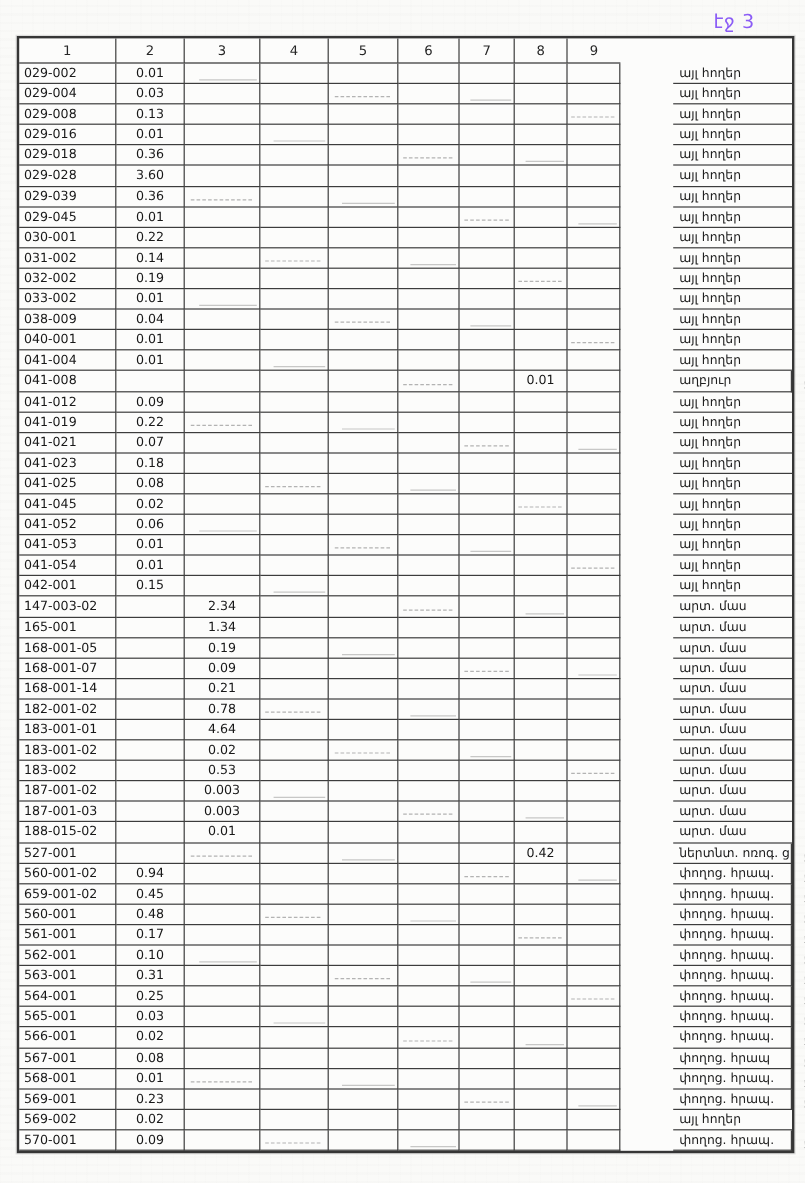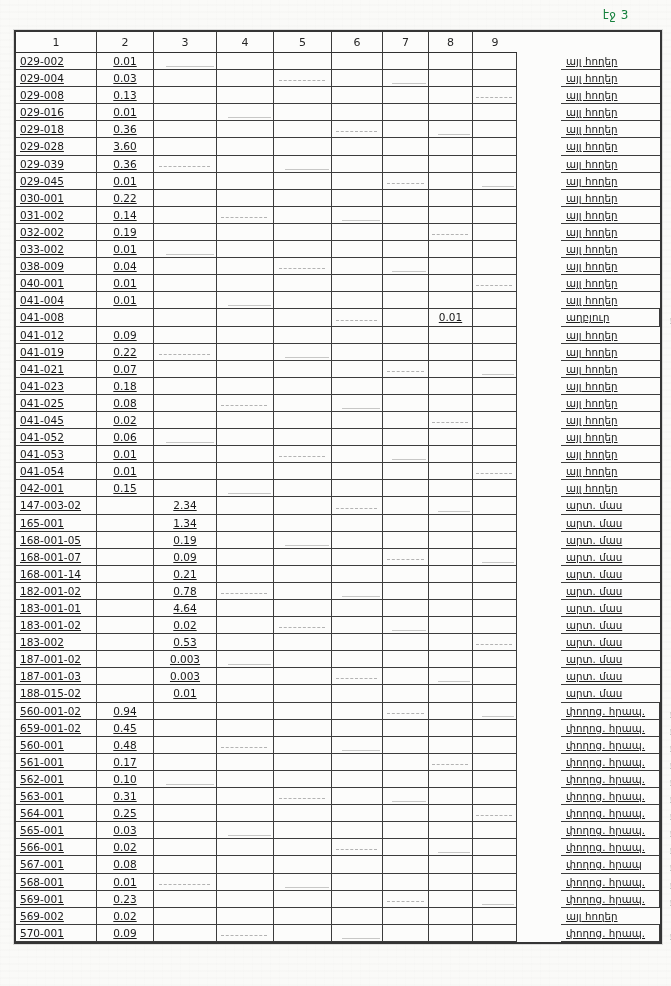--- a/index.html
+++ b/index.html
@@ -8,36 +8,36 @@
     background:#fafaf8;
     font-family:"DejaVu Sans","Liberation Sans",sans-serif;
     color:#1e1e1e;
     position:relative;
     overflow:hidden;
     -webkit-font-smoothing:none;
   }
   .sheet{position:absolute;inset:0;}
   .corner{
     position:absolute;top:8px;right:42px;
-    font-size:12px;color:#15803d;letter-spacing:0.5px;
+    font-size:16px;color:#8b5cf6;letter-spacing:0.5px;
   }
   .tbl{
     position:absolute;left:14px;top:30px;
     width:644px;
     border:2px solid #353535;
     background:#fcfcfb;
     box-shadow:0 0 0 1px rgba(60,60,60,.15);
   }
   .hrow,.drow{
     display:grid;
     grid-template-columns:81px 57px 63px 57px 58px 51px 46px 44px 44px 143px;
     position:relative;
   }
   .hrow{height:21px;line-height:21px;}
-  .drow{height:17.1px;line-height:17.1px;text-decoration:underline;}
+  .drow{height:17.1px;line-height:17.1px;}
   .cell{
     border-right:1px solid #3c3c3c;
     border-bottom:1px solid #3c3c3c;
     overflow:hidden;white-space:nowrap;
     font-size:10.5px;
     position:relative;
   }
   .cell:last-child{border-right:none;}
   .hrow .cell{
     text-align:center;font-size:11px;color:#262626;
@@ -541,20 +541,33 @@
           <span class="cell c-num">0.01</span>
           <span class="cell c-num"></span>
           <span class="cell c-num"></span>
           <span class="cell c-num"></span>
           <span class="cell c-num"></span>
           <span class="cell c-num"></span>
           <span class="cell c-num"></span>
           <span class="cell c-type">արտ. մաս</span>
         </div>
         <div class="drow">
+          <span class="cell c-code">527-001</span>
+          <span class="cell c-num"></span>
+          <span class="cell c-num smudge"></span>
+          <span class="cell c-num"></span>
+          <span class="cell c-num smudge2"></span>
+          <span class="cell c-num"></span>
+          <span class="cell c-num"></span>
+          <span class="cell c-num">0.42</span>
+          <span class="cell c-num"></span>
+          <span class="cell c-type">ներտնտ. ոռոգ. ցանց</span>
+          <span class="mark">յ0</span>
+        </div>
+        <div class="drow">
           <span class="cell c-code">560-001-02</span>
           <span class="cell c-num">0.94</span>
           <span class="cell c-num"></span>
           <span class="cell c-num"></span>
           <span class="cell c-num"></span>
           <span class="cell c-num"></span>
           <span class="cell c-num smudge"></span>
           <span class="cell c-num"></span>
           <span class="cell c-num smudge2"></span>
           <span class="cell c-type">փողոց. հրապ.</span>

